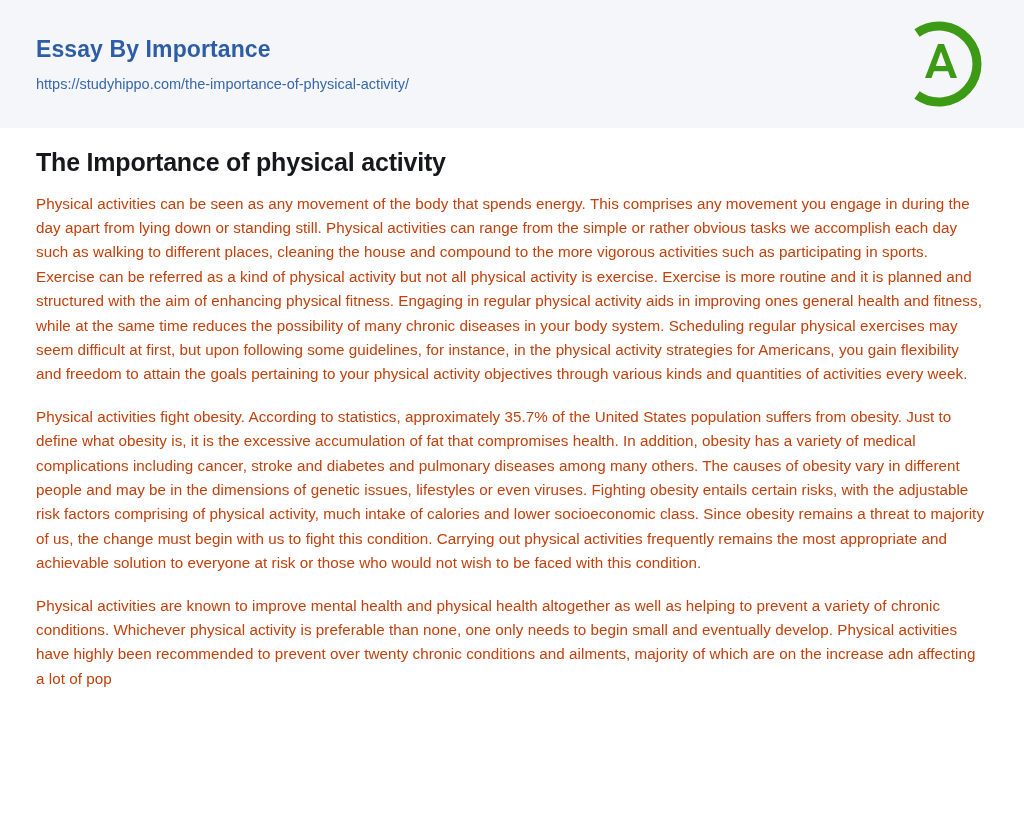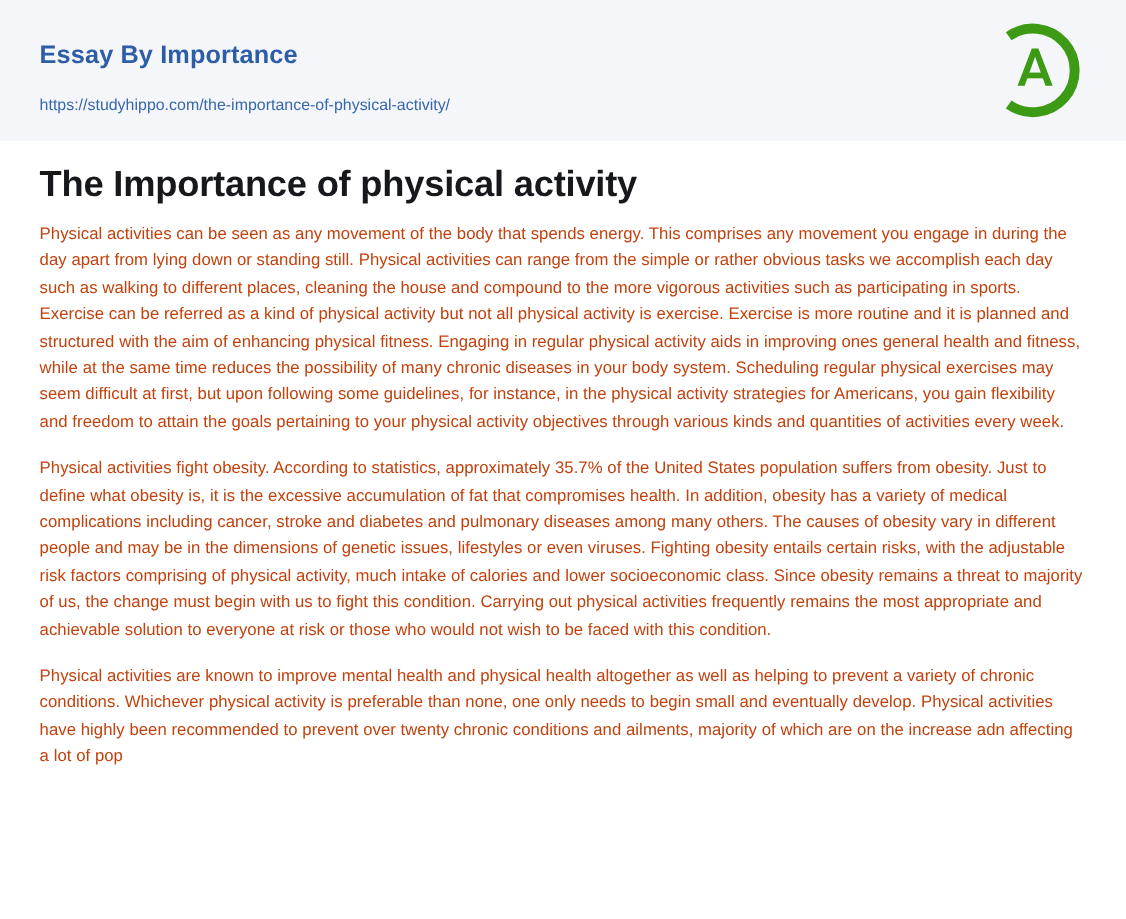--- a/index.html
+++ b/index.html
@@ -31,21 +31,21 @@
   .brand-title {
     font-size: 23px;
     font-weight: 700;
     color: #2d5da7;
     letter-spacing: 0.1px;
     line-height: 1.2;
     margin: 0;
     white-space: nowrap;
   }
   .brand-url {
-    margin-top: 24px;
+    margin-top: 12px;
     font-size: 14.5px;
     font-weight: 400;
     color: #3767ae;
     line-height: 1.2;
     white-space: nowrap;
   }
 
   
   .logo-wrap {
     position: absolute;
@@ -61,21 +61,21 @@
   }
 
   
   .article {
     box-sizing: border-box;
     padding: 20px 38px 0 36px;
     width: 1024px;
   }
   .article-title {
     margin: 0 0 14px 0;
-    font-size: 33px;
+    font-size: 25px;
     line-height: 1.18;
     font-weight: 700;
     color: #17181c;
     letter-spacing: -0.2px;
   }
   .article-body p {
     margin: 0 0 18px 0;
     font-size: 15.2px;
     line-height: 24.4px;
     color: #c2410c;

